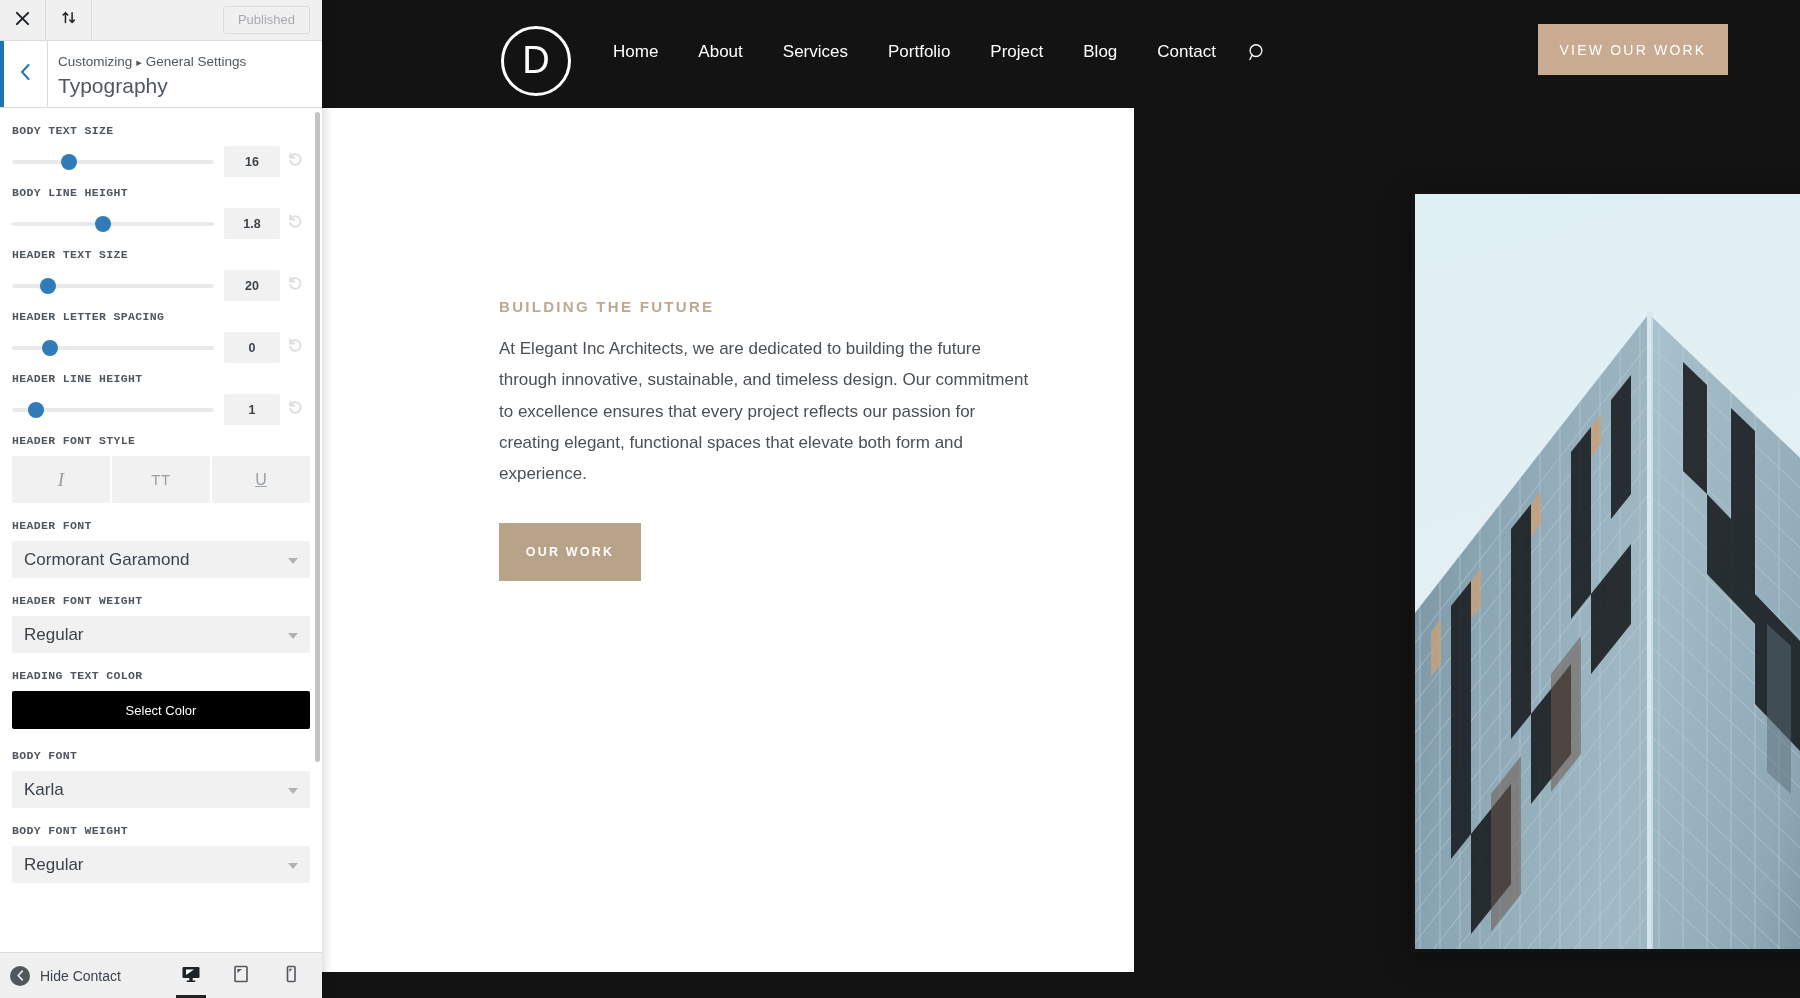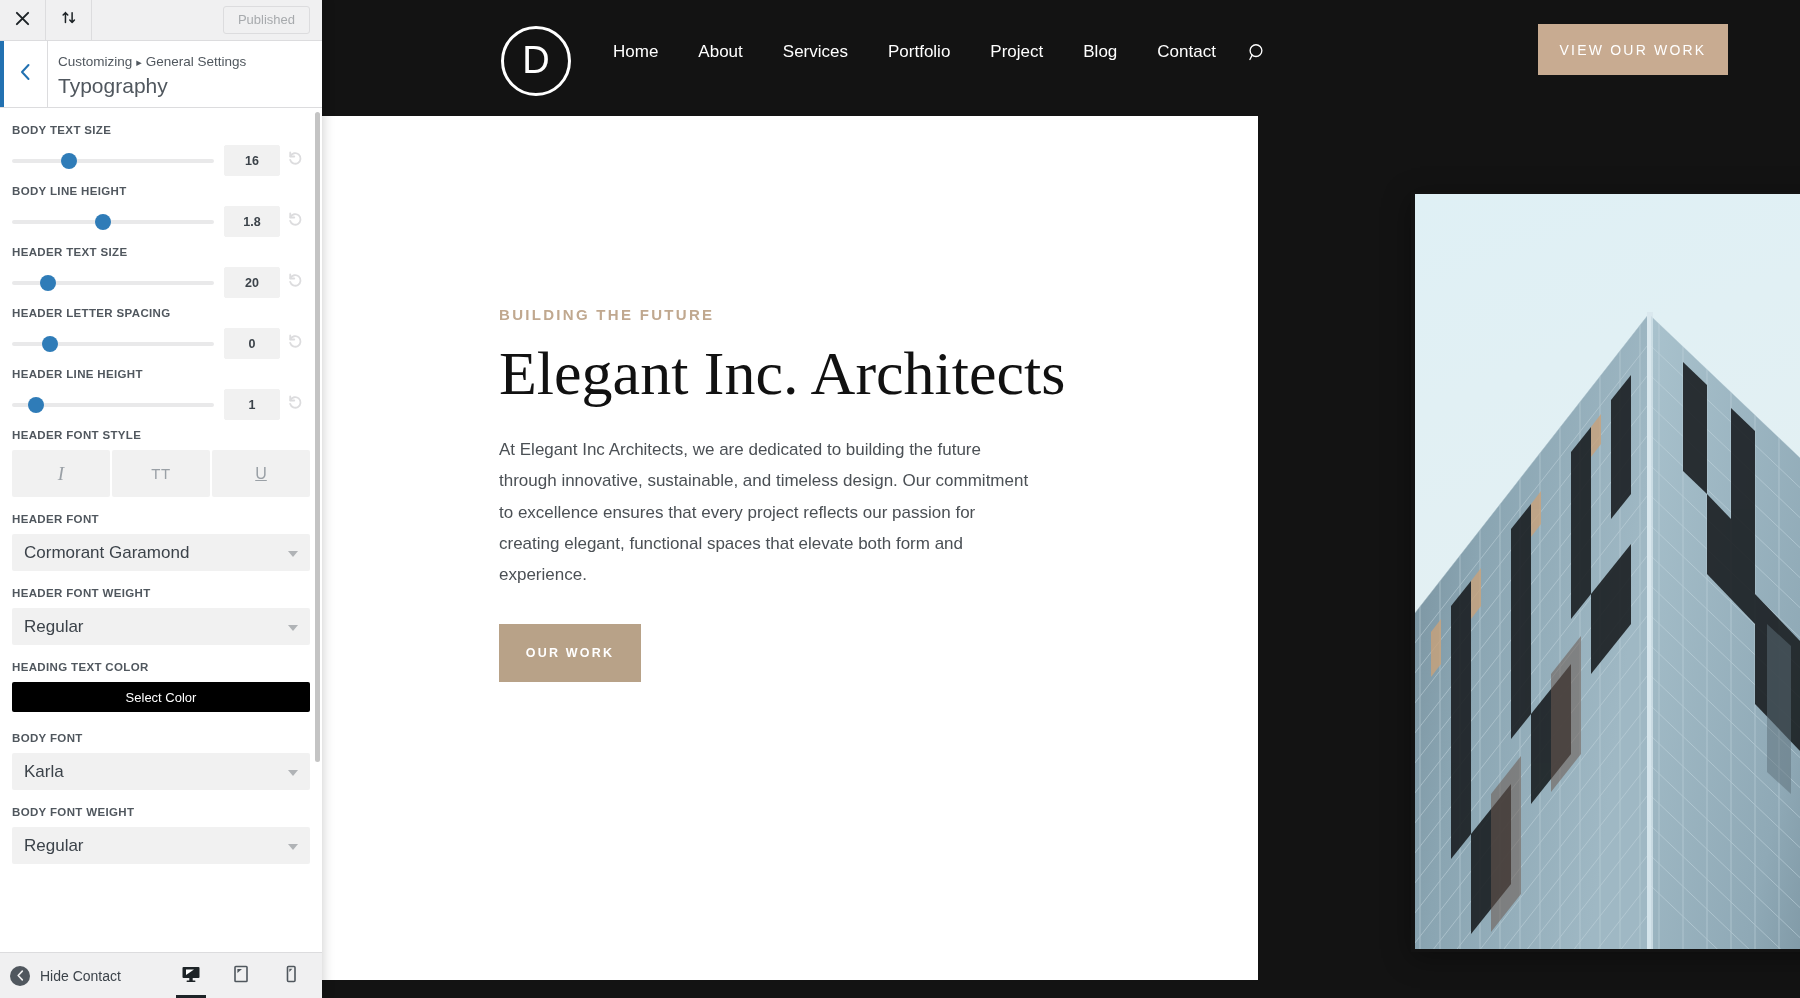--- a/index.html
+++ b/index.html
@@ -105,20 +105,21 @@
   }
 
   .ctrl { margin-bottom: 9px; }
   .ctrl-label {
     font-size: 11.5px;
     font-weight: 700;
     letter-spacing: 0.35px;
     color: #50575e;
     text-transform: uppercase;
     margin-bottom: 9px;
+    font-family: Liberation Mono, monospace;
   }
 
   
   .range-row { display: flex; align-items: center; gap: 0; margin-bottom: 6px; }
   .range-wrap {
     position: relative;
     flex: 1 1 auto;
     height: 20px;
     margin-right: 10px;
   }
@@ -180,21 +181,21 @@
     position: absolute; right: 12px; top: 50%;
     width: 0; height: 0;
     margin-top: -2px;
     border-left: 5px solid transparent;
     border-right: 5px solid transparent;
     border-top: 6px solid #b0b3b6;
   }
 
   
   .color-btn {
-    width: 100%; height: 30px;
+    width: 100%; height: 38px;
     background: #000;
     color: #fff;
     font-size: 13px;
     display: flex; align-items: center; justify-content: center;
     border-radius: 2px;
     cursor: pointer;
   }
 
   
   .cz-footer {
@@ -278,22 +279,22 @@
     display: flex; align-items: center; justify-content: center;
     cursor: pointer;
   }
   .header-cta span {
     color: #fff; font-size: 14px; letter-spacing: 2.2px; font-weight: 400;
   }
 
   
   .hero-panel {
     position: absolute;
-    left: 0; top: 116px;
-    width: 936px; height: 864px;
+    left: 0; top: 108px;
+    width: 812px; height: 864px;
     background: #fff;
     z-index: 3;
   }
   .hero-inner {
     position: absolute;
     left: 177px; top: 190px;
     width: 540px;
   }
   .hero-eyebrow {
     font-size: 15px; letter-spacing: 2.3px; font-weight: 700;
@@ -603,21 +604,20 @@
         </span>
       </nav>
       <div class="header-cta">
         <span>VIEW OUR WORK</span>
       </div>
     </header>
 
     <section class="hero-panel">
       <div class="hero-inner">
         <div class="hero-eyebrow">BUILDING THE FUTURE</div>
-        <h1 class="hero-title">Elegant Inc. Architects</h1>
         <p class="hero-copy">At Elegant Inc Architects, we are dedicated to building the future through innovative, sustainable, and timeless design. Our commitment to excellence ensures that every project reflects our passion for creating elegant, functional spaces that elevate both form and experience.</p>
         <div class="hero-btn">
           <span>OUR WORK</span>
         </div>
       </div>
     </section>
 
     <div class="hero-shadow"></div>
     <figure class="hero-image">
       <svg viewBox="0 0 534 755" preserveAspectRatio="xMidYMid slice">

